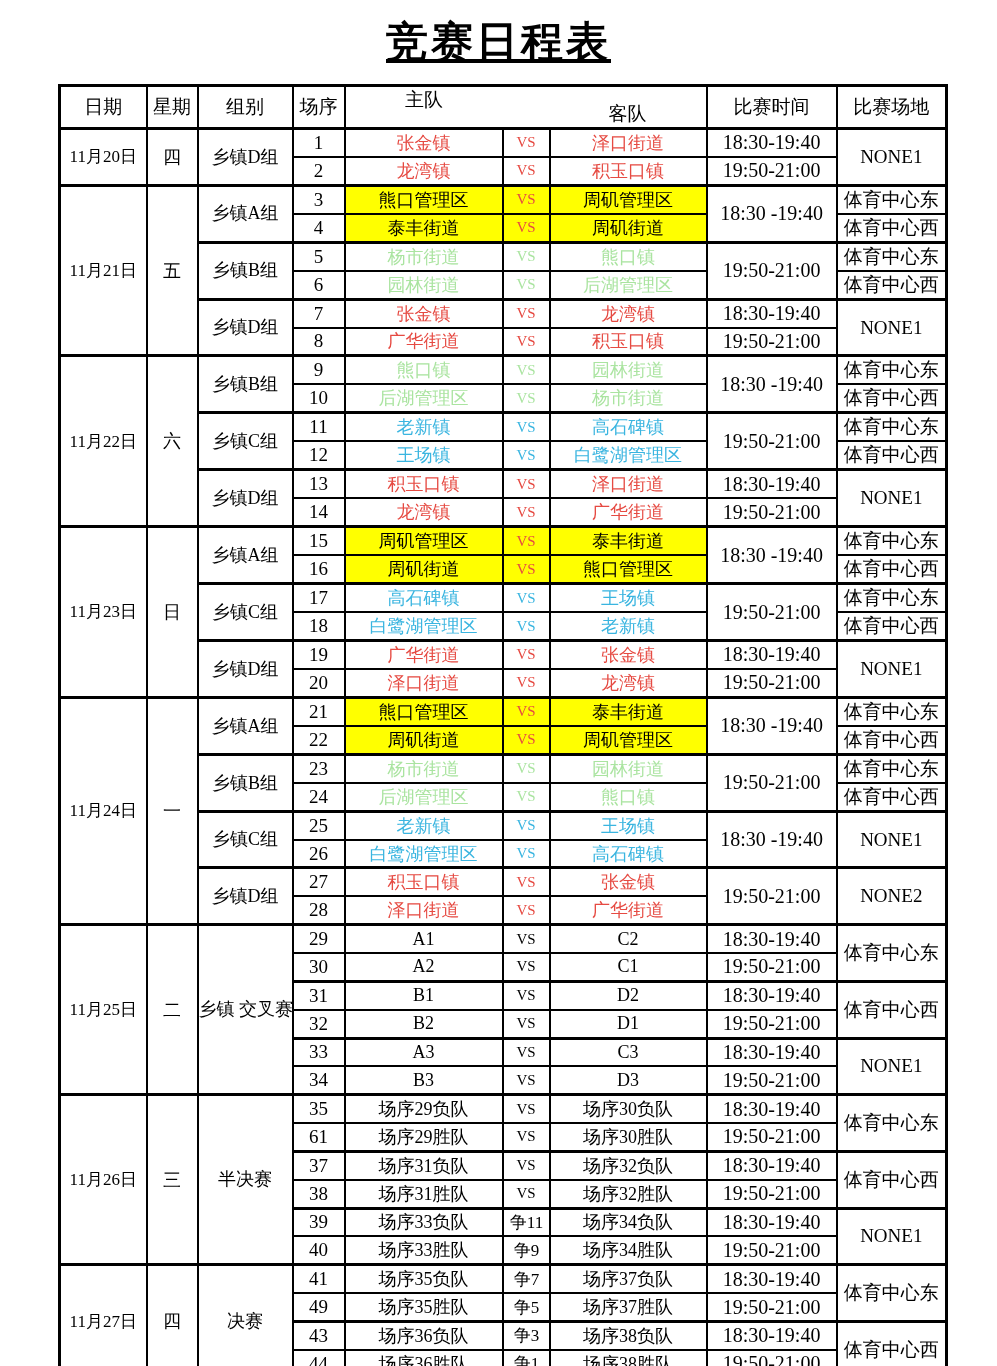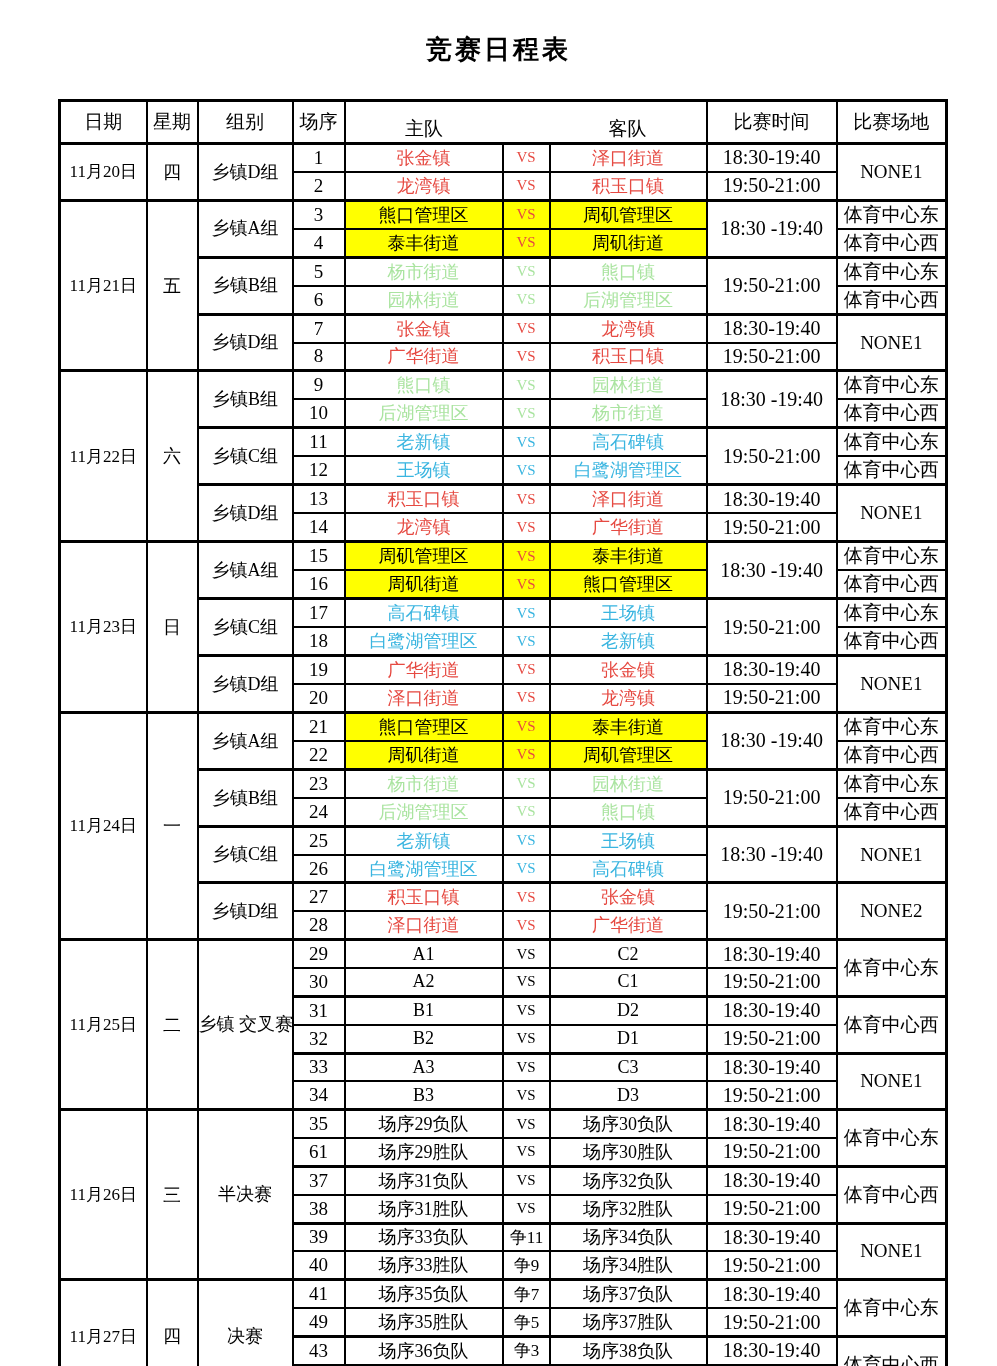--- a/index.html
+++ b/index.html
@@ -5,43 +5,43 @@
   html,body{margin:0;padding:0;background:#ffffff;}
   .page{
     position:relative;
     width:997px;height:1366px;
     background:#ffffff;
     font-family:"Liberation Serif","DejaVu Serif",serif;
     color:#000;
     overflow:hidden;
   }
   .title{
-    height:99px;
+    height:84px;
     display:flex;align-items:center;justify-content:center;
-    font-size:26px;font-weight:bold;letter-spacing:3px;
+    font-size:42px;font-weight:bold;letter-spacing:3px;text-decoration:underline;
   }
   table.sched{
     border-collapse:collapse;
     table-layout:fixed;
     margin-left:58px;
     width:889px;
     border:3px solid #000;
   }
   .sched th,.sched td{
     border:2px solid #000;
     padding:0;
     text-align:center;
     vertical-align:middle;
     overflow:hidden;
     white-space:nowrap;
   }
   .sched thead tr{height:30px;}
   .sched tbody tr{height:28.35px;}
   .sched th{font-weight:normal;font-size:19px;}
-  .teams-hdr{display:flex;align-items:flex-end;}
+  .teams-hdr{display:flex;align-items:flex-start;}
   .th-home{width:158px;text-align:center;}
   .th-away{width:157px;text-align:center;margin-left:47px;margin-top:14px;}
   .c-date{font-size:17px;}
   .c-week{font-size:18px;}
   .c-grp{font-size:18px;white-space:pre-line;line-height:1.25;}
   .c-seq{font-size:19px;}
   .c-team{font-size:18px;}
   .c-vs{font-size:15px;}
   .c-vs.zheng{text-align:center;font-size:17px;padding-left:1px;}
   .c-time{font-size:20px;}

